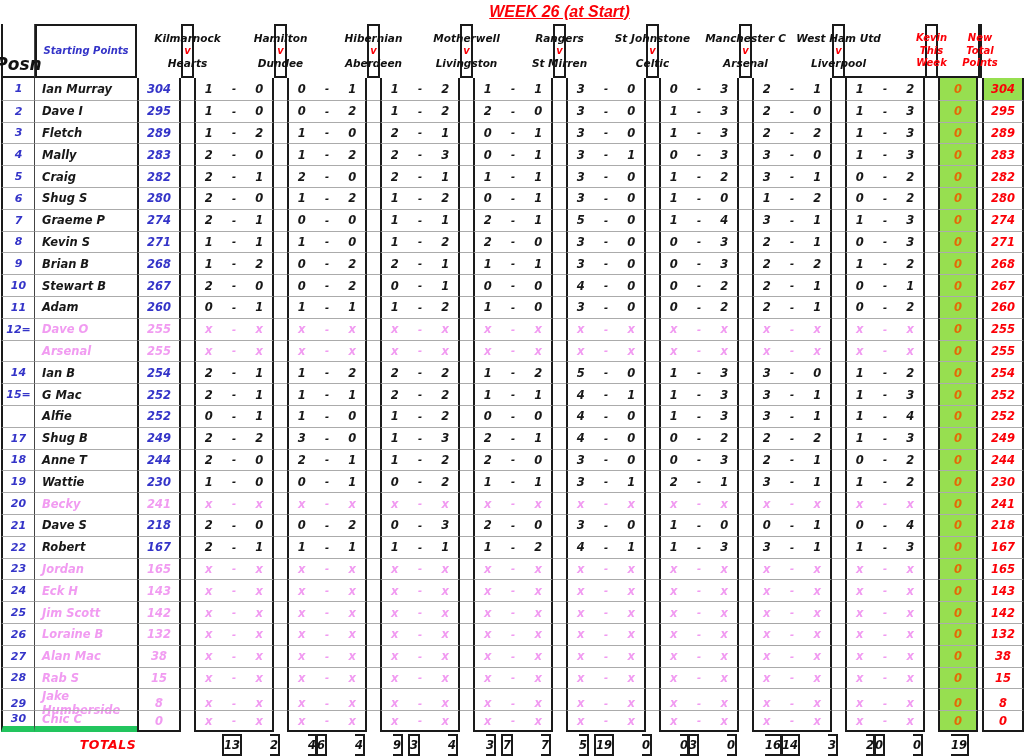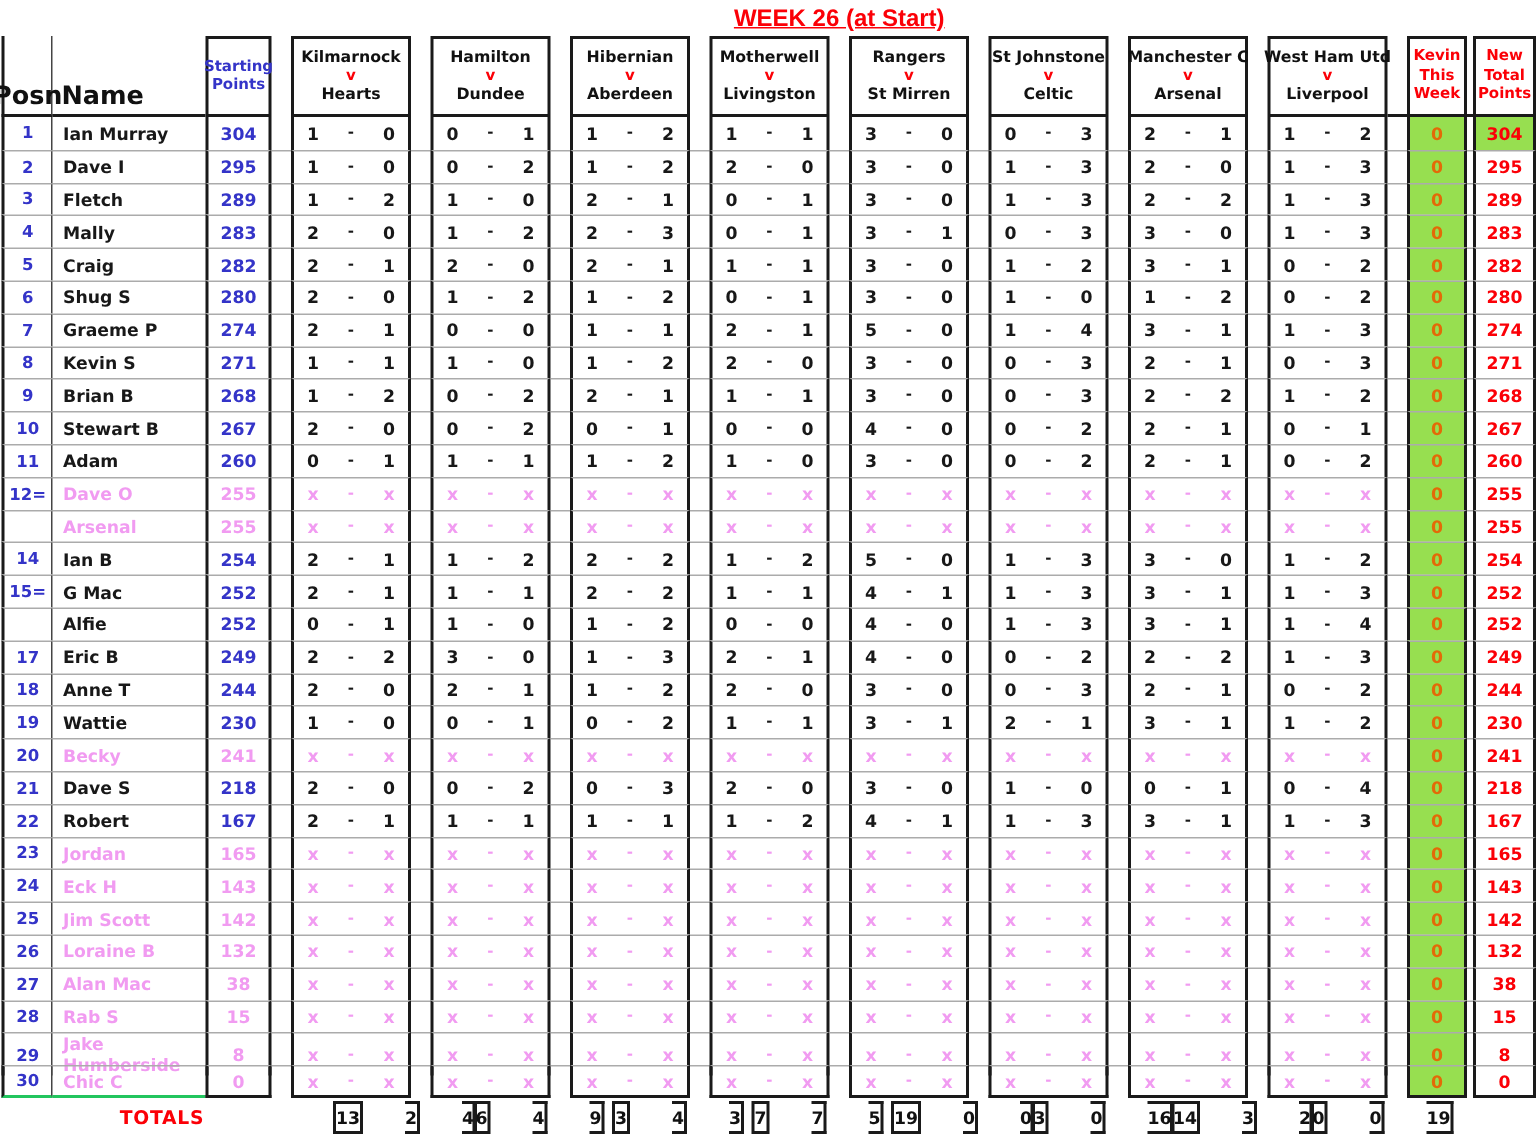--- a/index.html
+++ b/index.html
@@ -1,18 +1,18 @@
 <!DOCTYPE html>
 <html><head>
 <meta charset="utf-8">
 <style>
   * { box-sizing: border-box; margin: 0; padding: 0; }
   html,body { width:1024px; height:756px; background:#fff; overflow:hidden;
     font-family:"DejaVu Sans", sans-serif; }
-  .sheet { position:relative; width:1024px; height:580px;
+  .sheet { position:relative; width:1024px; height:580px;font-style:italic;
     --cols: 34px 102px 44px repeat(8, 13px 80px) 13px 40px 4px 42px;
     --bd:#1a1a1a; --rowline:#ababab; --blue:#3434c8; --pink:#f19bf1;
     --green:#97df50; --orange:#e36a07; --red:#fb0007; }
 
   .titlebar { height:24px; text-align:center; padding-left:95px; padding-top:2px; }
   .titlebar span { font-family:"Liberation Sans", sans-serif; font-weight:bold;
     font-size:16px; color:var(--red); text-decoration:underline; }
 
   .grid { display:grid; grid-template-columns:var(--cols); margin-left:1px; }
   .header { height:54px; }
@@ -37,21 +37,21 @@
   .c-name { justify-content:flex-start; padding-left:7px; }
   .vb { border-left:2px solid var(--bd); border-right:2px solid var(--bd); }
   .c-start { color:var(--blue); }
   .c-match .s { flex:1 1 0; text-align:center; }
   .c-match .sep { font-size:10px; }
   .c-week { background:var(--green); color:var(--orange); }
   .c-total { color:var(--red); }
   .c-total.leader { background:var(--green); }
   .row.pink .c-name, .row.pink .c-start, .row.pink .c-match { color:var(--pink); }
   .row.last .vb { border-bottom:2px solid var(--bd); }
-  .row.last .c-posn, .row.last .c-name { border-bottom:2px solid #22c55e; }
+  .row.last .c-posn, .row.last .c-name { border-bottom:6px solid #22c55e; }
 
   .totalsrow { display:grid; grid-template-columns:var(--cols); height:22px;
     margin-top:2px; margin-left:1px; }
   .t-label { grid-column:2/4; display:flex; align-items:center; justify-content:center;
     color:var(--red); font-weight:bold; font-size:12.5px; letter-spacing:.5px; }
   .t-match { display:flex; }
   .tbox { flex:1 1 0; border:2px solid var(--bd); display:flex; align-items:center;
     justify-content:center; font-weight:bold; font-size:11.5px; color:#111;margin-left:28px; }
   .tbox + .tbox { border-left:0; }
 </style>
@@ -59,21 +59,20 @@
 <body>
 
 <div class="sheet">
 
   <div class="titlebar">
     <span>WEEK 26 (at Start)</span>
   </div>
 
   <div class="grid header">
     <div class="hcell hdr-posn">Posn</div>
-    <div class="hcell hdr-name">Name</div>
     <div class="hbox hdr-start">Starting Points</div>
     <div id="match-headers" style="display:contents"><div class="hgap"></div><div class="hbox mh">
           <div class="team">Kilmarnock</div>
           <div class="vs">v</div>
           <div class="team">Hearts</div>
         </div><div class="hgap"></div><div class="hbox mh">
           <div class="team">Hamilton</div>
           <div class="vs">v</div>
           <div class="team">Dundee</div>
         </div><div class="hgap"></div><div class="hbox mh">
@@ -1015,21 +1014,21 @@
           <span class="s sep">-</span>
           <span class="s">4</span>
         </div>
         <div class="cell gap"></div>
         <div class="cell c-week vb">0</div>
         <div class="cell gap"></div>
         <div class="cell c-total vb">252</div>
       </div>
       <div class="row">
         <div class="cell c-posn">17</div>
-        <div class="cell c-name">Eric B</div>
+        <div class="cell c-name">Shug B</div>
         <div class="cell c-start vb">249</div>
         <div class="cell gap"></div>
         <div class="cell c-match vb">
           <span class="s">2</span>
           <span class="s sep">-</span>
           <span class="s">2</span>
         </div>
         <div class="cell gap"></div>
         <div class="cell c-match vb">
           <span class="s">3</span>

